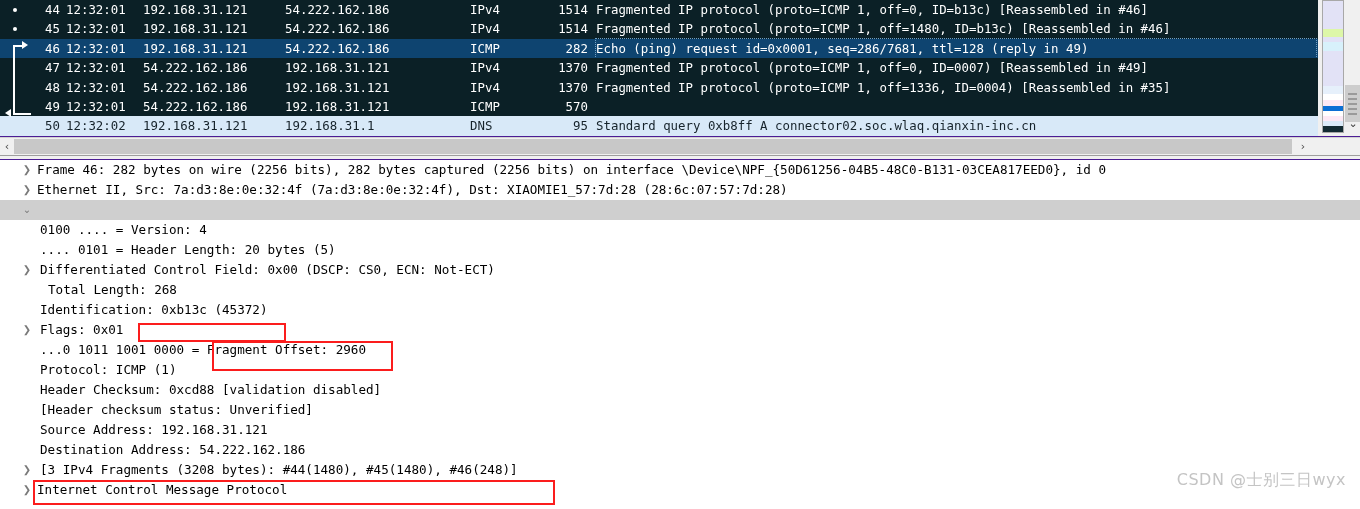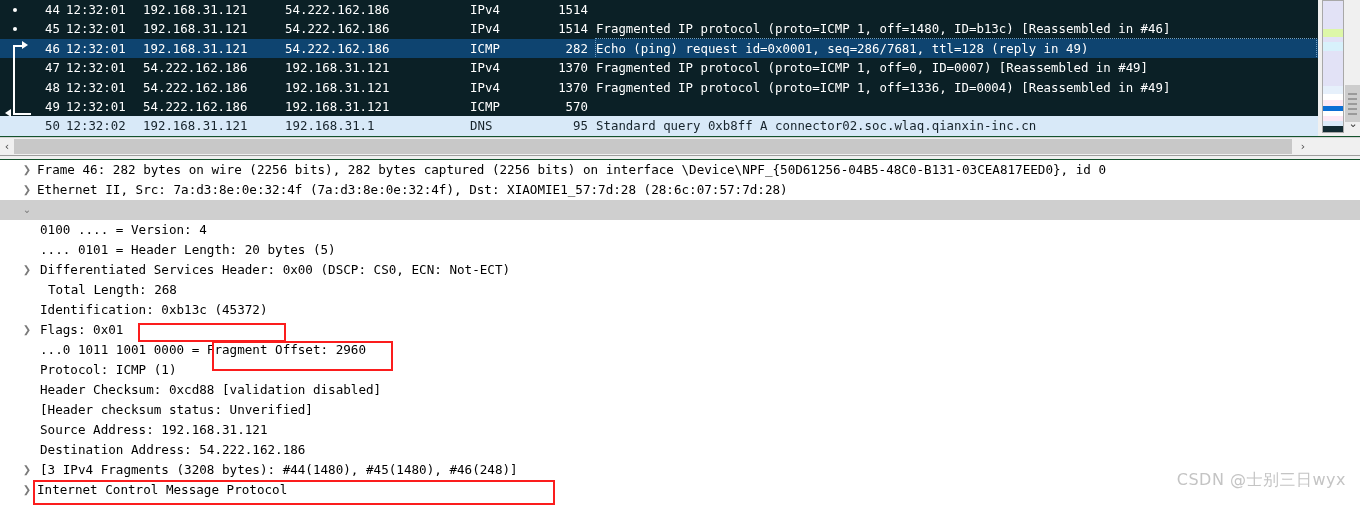--- a/index.html
+++ b/index.html
@@ -5,21 +5,21 @@
   html, body {
     margin: 0; padding: 0;
     width: 1360px; height: 509px;
     overflow: hidden;
     background: #f0f0f0;
     font-family: "DejaVu Sans Mono", "Liberation Mono", monospace;
   }
   #app {
     position: relative;
     width: 1360px; height: 509px;
-    background: #14532d;
+    background: #4c1d95;
   }
 
   
   .packet-list {
     position: absolute;
     left: 0; top: 0;
     width: 1318px; height: 136px;
     background: #0b2026;
     overflow: hidden;
   }
@@ -247,20 +247,21 @@
 
   <div class="packet-list">
     <div class="plist-rows" id="plist-rows">
         <div class="prow r-dark">
           <span class="c c-no">44</span>
           <span class="c c-time">12:32:01</span>
           <span class="c c-src">192.168.31.121</span>
           <span class="c c-dst">54.222.162.186</span>
           <span class="c c-prot">IPv4</span>
           <span class="c c-len">1514</span>
+          <span class="c c-info">Fragmented IP protocol (proto=ICMP 1, off=0, ID=b13c) [Reassembled in #46]</span>
         </div>
         <div class="prow r-dark">
           <span class="c c-no">45</span>
           <span class="c c-time">12:32:01</span>
           <span class="c c-src">192.168.31.121</span>
           <span class="c c-dst">54.222.162.186</span>
           <span class="c c-prot">IPv4</span>
           <span class="c c-len">1514</span>
           <span class="c c-info">Fragmented IP protocol (proto=ICMP 1, off=1480, ID=b13c) [Reassembled in #46]</span>
         </div>
@@ -282,21 +283,21 @@
           <span class="c c-len">1370</span>
           <span class="c c-info">Fragmented IP protocol (proto=ICMP 1, off=0, ID=0007) [Reassembled in #49]</span>
         </div>
         <div class="prow r-dark">
           <span class="c c-no">48</span>
           <span class="c c-time">12:32:01</span>
           <span class="c c-src">54.222.162.186</span>
           <span class="c c-dst">192.168.31.121</span>
           <span class="c c-prot">IPv4</span>
           <span class="c c-len">1370</span>
-          <span class="c c-info">Fragmented IP protocol (proto=ICMP 1, off=1336, ID=0004) [Reassembled in #49]</span>
+          <span class="c c-info">Fragmented IP protocol (proto=ICMP 1, off=1336, ID=0004) [Reassembled in #35]</span>
         </div>
         <div class="prow r-dark">
           <span class="c c-no">49</span>
           <span class="c c-time">12:32:01</span>
           <span class="c c-src">54.222.162.186</span>
           <span class="c c-dst">192.168.31.121</span>
           <span class="c c-prot">ICMP</span>
           <span class="c c-len">570</span>
         </div>
         <div class="prow r-light">
@@ -371,21 +372,21 @@
         <div class="drow lvl1">
           <span class="dtri"></span>
           <span class="dtext" style="left: 40px;">0100 .... = Version: 4</span>
         </div>
         <div class="drow lvl1">
           <span class="dtri"></span>
           <span class="dtext" style="left: 40px;">.... 0101 = Header Length: 20 bytes (5)</span>
         </div>
         <div class="drow lvl1">
           <span class="dtri">❯</span>
-          <span class="dtext" style="left: 40px;">Differentiated Services Header: 0x00 (DSCP: CS0, ECN: Not-ECT)</span>
+          <span class="dtext" style="left: 40px;">Differentiated Control Field: 0x00 (DSCP: CS0, ECN: Not-ECT)</span>
         </div>
         <div class="drow lvl1">
           <span class="dtri"></span>
           <span class="dtext" style="left: 48px;">Total Length: 268</span>
         </div>
         <div class="drow lvl1">
           <span class="dtri"></span>
           <span class="dtext" style="left: 40px;">Identification: 0xb13c (45372)</span>
         </div>
         <div class="drow lvl1">

